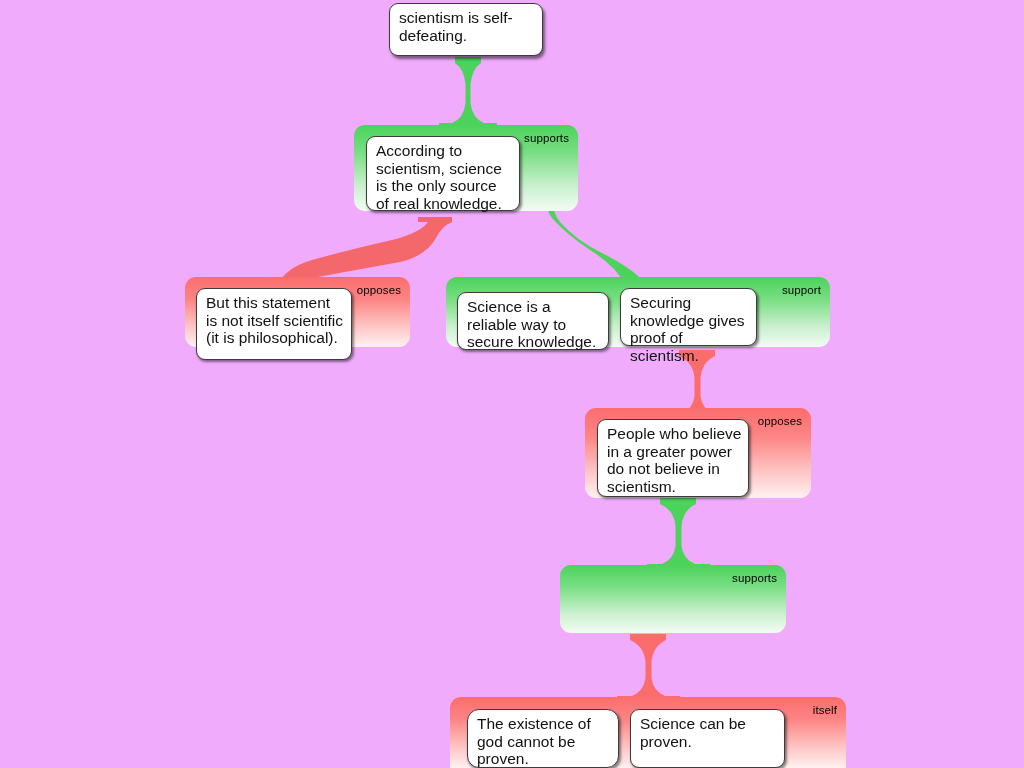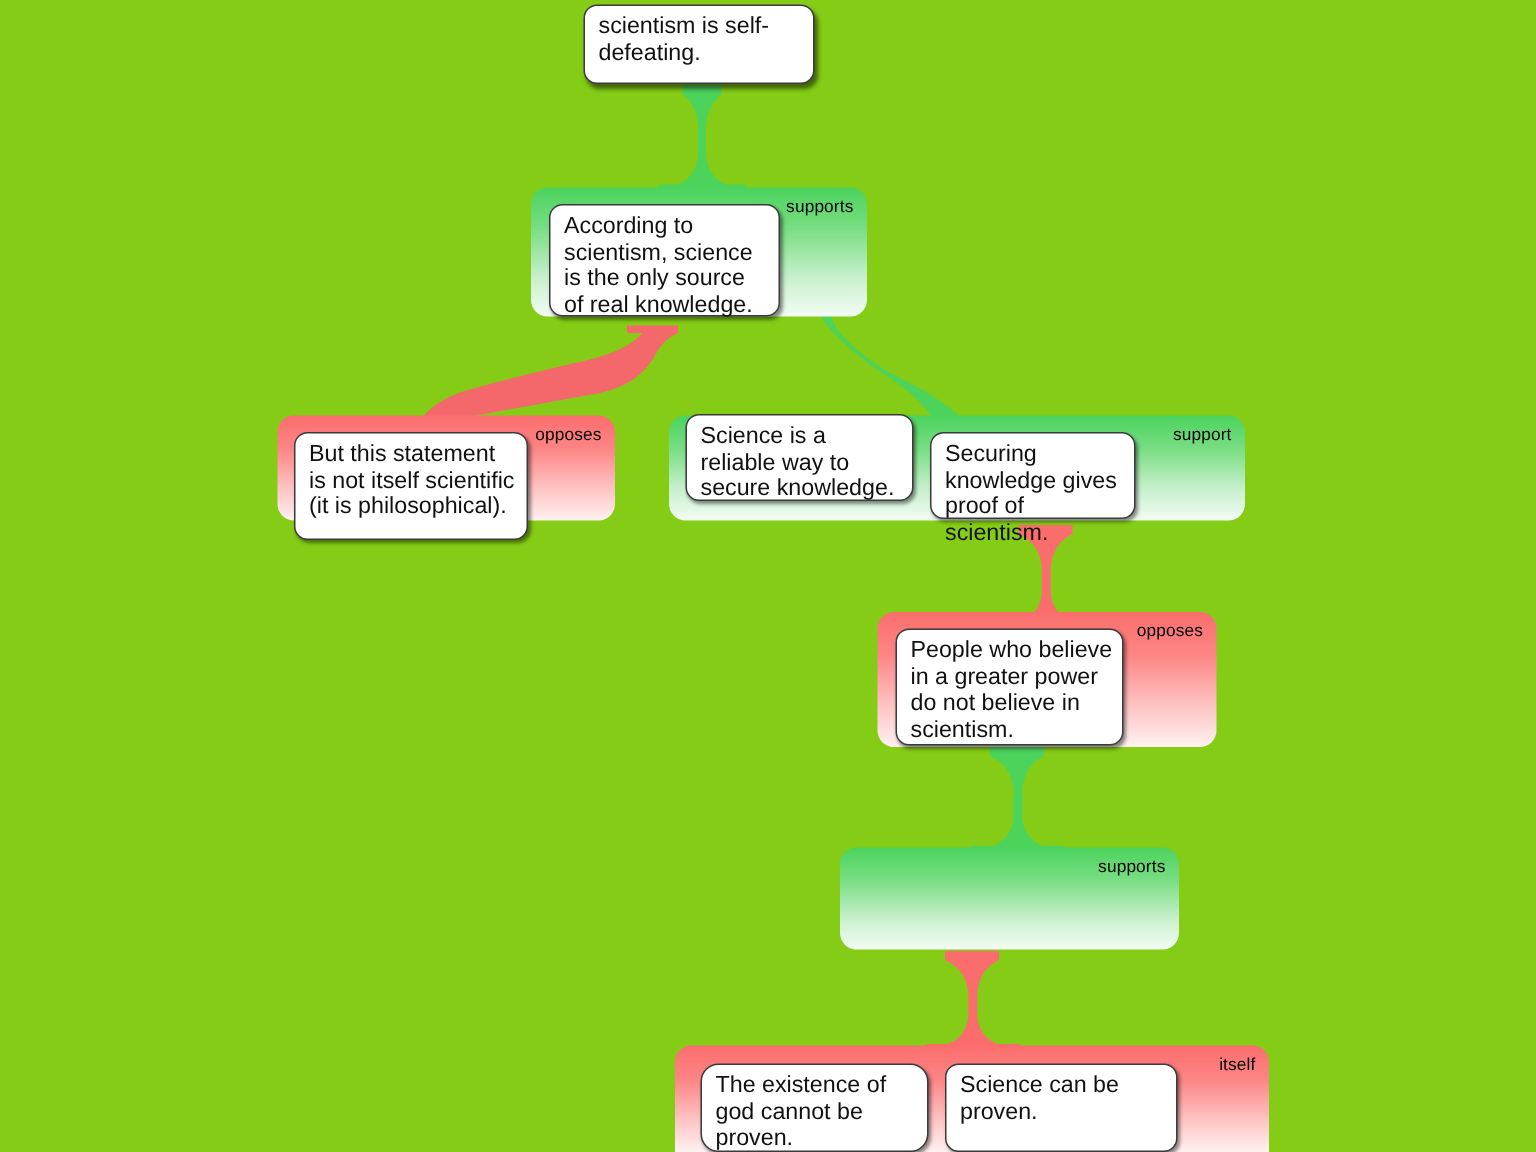--- a/index.html
+++ b/index.html
@@ -1,18 +1,18 @@
 <!DOCTYPE html>
 <html><head>
 <meta charset="utf-8">
 <style>
   html,body{margin:0;padding:0;background:#000;}
   body{width:1024px;height:768px;overflow:hidden;
        font-family:"Liberation Sans","DejaVu Sans",sans-serif;}
-  #stage{position:relative;width:1024px;height:768px;background:#84cc16;}
+  #stage{position:relative;width:1024px;height:768px;background:#f0abfc;}
 
   
   #links{position:absolute;left:0;top:0;width:1024px;height:768px;z-index:1;}
 
   
   .group{position:absolute;z-index:2;border-radius:11px;}
   .group.support{background:linear-gradient(to bottom,#4bd35c 0%,#79de83 32%,#c8f0cd 70%,#f3fcf4 100%);}
   .group.oppose{background:linear-gradient(to bottom,#fb6d6d 0%,#fd8585 32%,#fec4c4 70%,#fff1f1 100%);}
 
   
@@ -85,21 +85,21 @@
   </div>
   <div class="box" style="left:196px;top:288px;width:156px;height:72px;">
     <span class="txt">But this statement
 is not itself scientific
 (it is philosophical).</span>
   </div>
 
   <div class="group support" style="left:446px;top:277px;width:384px;height:70px;">
     <span class="rel">support</span>
   </div>
-  <div class="box" style="left:457px;top:276px;width:152px;height:58px;">
+  <div class="box" style="left:457px;top:292px;width:152px;height:58px;">
     <span class="txt">Science is a
 reliable way to
 secure knowledge.</span>
   </div>
   <div class="box" style="left:620px;top:288px;width:137px;height:58px;">
     <span class="txt">Securing
 knowledge gives
 proof of scientism.</span>
   </div>
 

